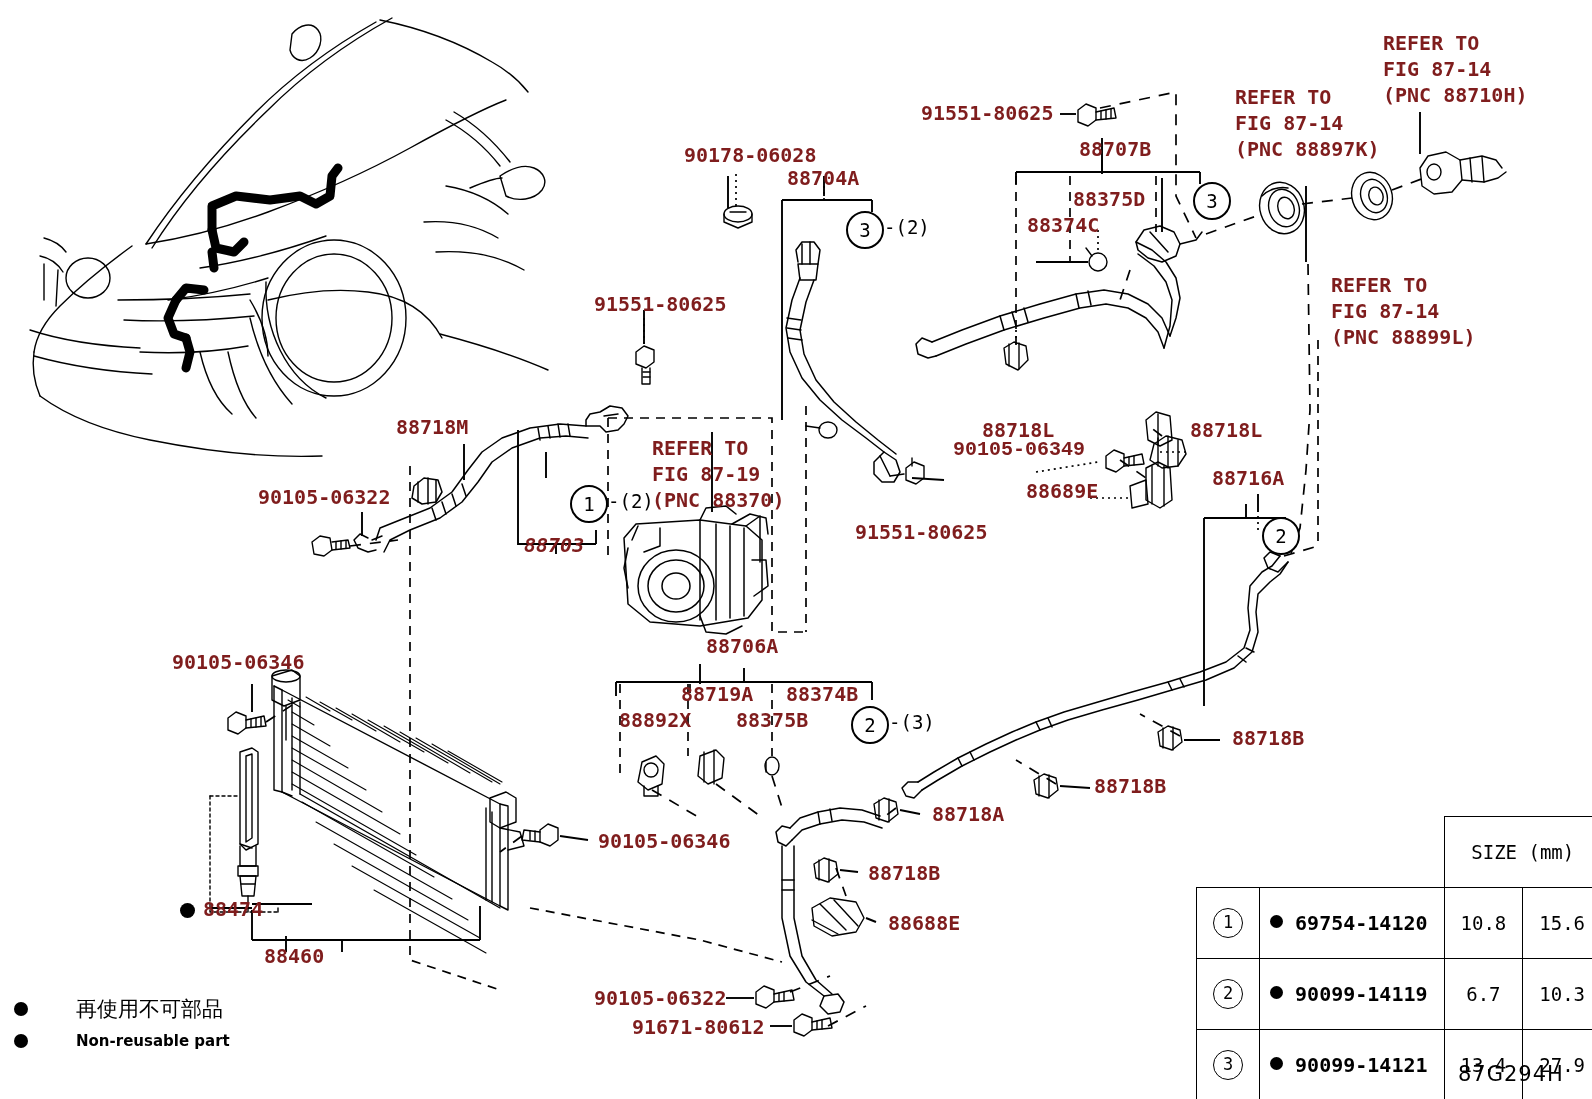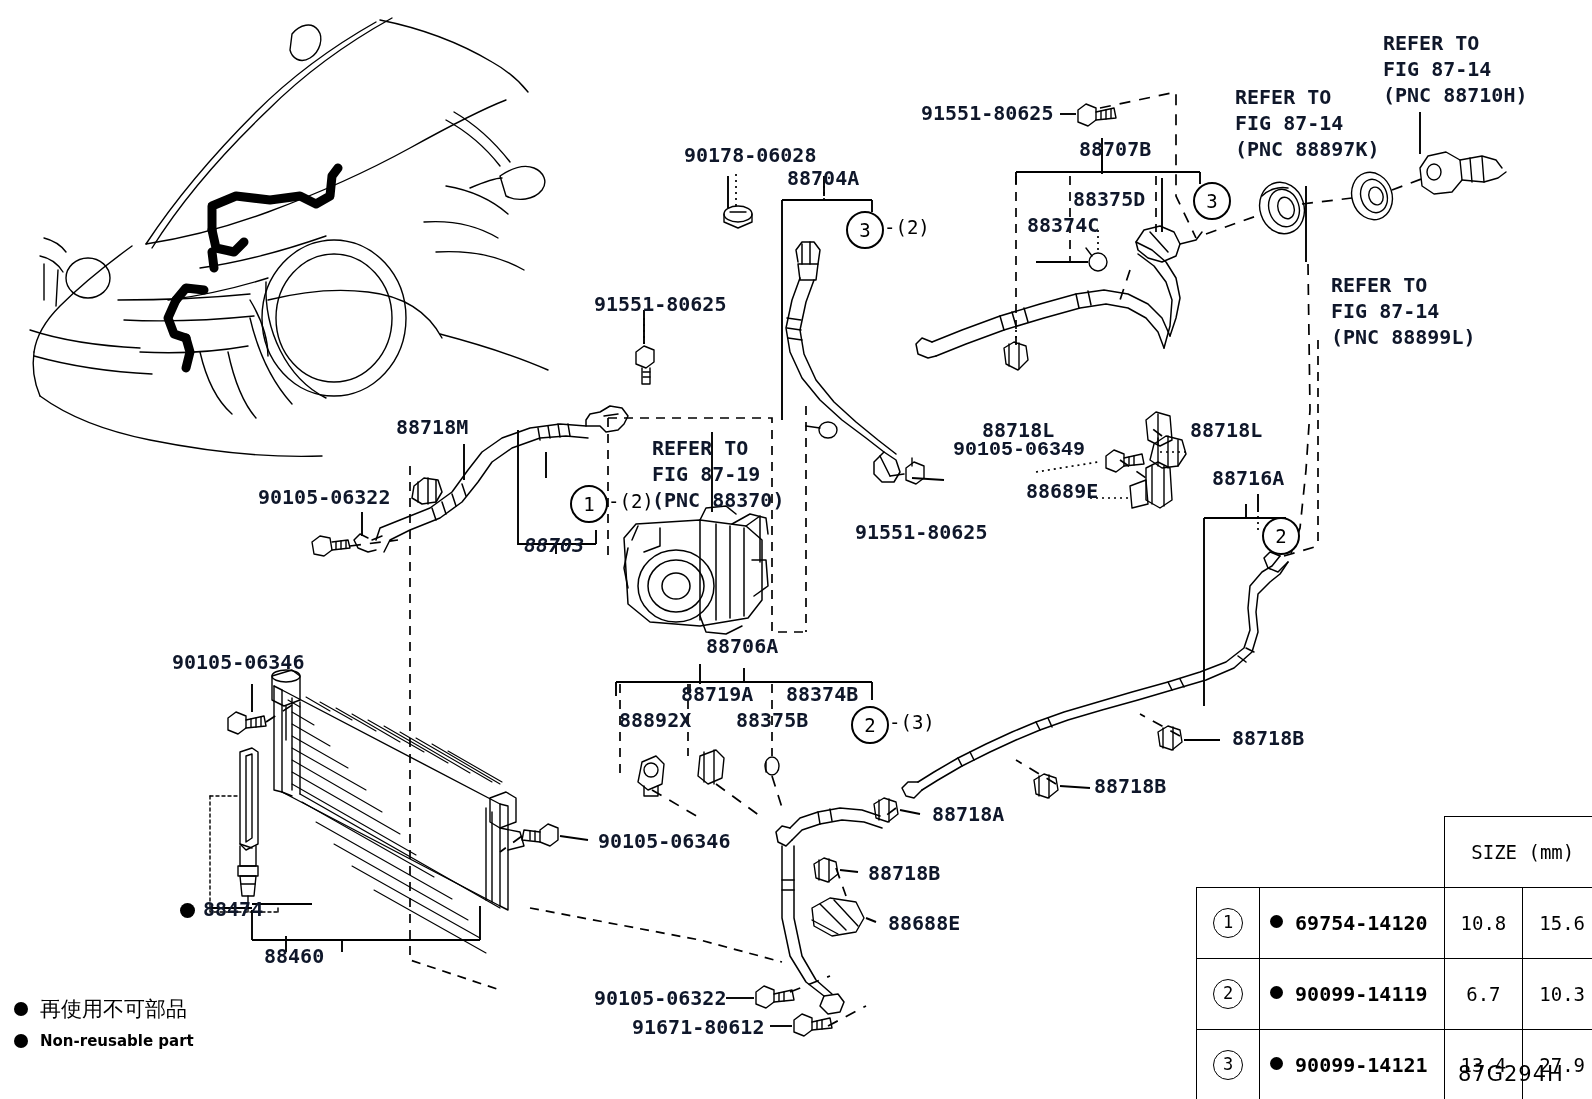--- a/index.html
+++ b/index.html
@@ -2,31 +2,31 @@
 <html><head>
 <meta charset="utf-8">
 <title>Parts Diagram 87G294H</title>
 <style>
   html,body{margin:0;padding:0;background:#fff;}
   body{width:1592px;height:1099px;position:relative;overflow:hidden;
        font-family:"DejaVu Sans Mono","Liberation Mono",monospace;color:#000;}
   #stage{position:absolute;left:0;top:0;width:1592px;height:1099px;}
   svg.layer{position:absolute;left:0;top:0;width:1592px;height:1099px;overflow:visible;}
   .lbl{position:absolute;white-space:pre;font-family:"DejaVu Sans Mono","Liberation Mono",monospace;
-       font-weight:bold;font-size:20px;letter-spacing:0px;line-height:1.28;color:#0f172a;}
+       font-weight:bold;font-size:20px;letter-spacing:0px;line-height:1.28;color:#7f1d1d;}
   .lbl.multi{line-height:1.30;}
   .circnum{position:absolute;width:34px;height:34px;border:2.2px solid #000;border-radius:50%;
            display:flex;align-items:center;justify-content:center;font-size:19px;font-weight:normal;
            background:#fff;font-family:"DejaVu Sans Mono","Liberation Mono",monospace;}
   .qty{position:absolute;font-size:19px;font-weight:normal;white-space:pre;
        font-family:"DejaVu Sans Mono","Liberation Mono",monospace;}
   .dot{display:inline-block;width:13px;height:13px;border-radius:50%;background:#000;vertical-align:2px;}
   
   #legend{position:absolute;left:14px;top:996px;}
-  #legend .row{display:flex;align-items:center;margin-bottom:6px;height:26px;}
+  #legend .row{display:flex;align-items:center;margin-bottom:6px;height:26px;gap:36px;}
   #legend .row .dot{margin-right:12px;width:14px;height:14px;vertical-align:middle;}
   #legend .jp{font-family:"DejaVu Sans","Liberation Sans",sans-serif;font-size:21px;font-weight:normal;}
   #legend .en{font-family:"DejaVu Sans","Liberation Sans",sans-serif;font-size:15px;font-weight:bold;}
   
   #sizetable{position:absolute;left:1196px;top:816px;border-collapse:collapse;background:#fff;}
   #sizetable td,#sizetable th{border:1.3px solid #000;font-family:"DejaVu Sans Mono","Liberation Mono",monospace;
        font-size:19px;font-weight:normal;text-align:center;padding:16px;height:38px;}
   #sizetable .hdr{font-size:19px;}
   #sizetable .pn{font-weight:bold;font-size:20px;text-align:left;padding-left:10px;width:196px;white-space:nowrap;}
   #sizetable .idx{width:52px;}

